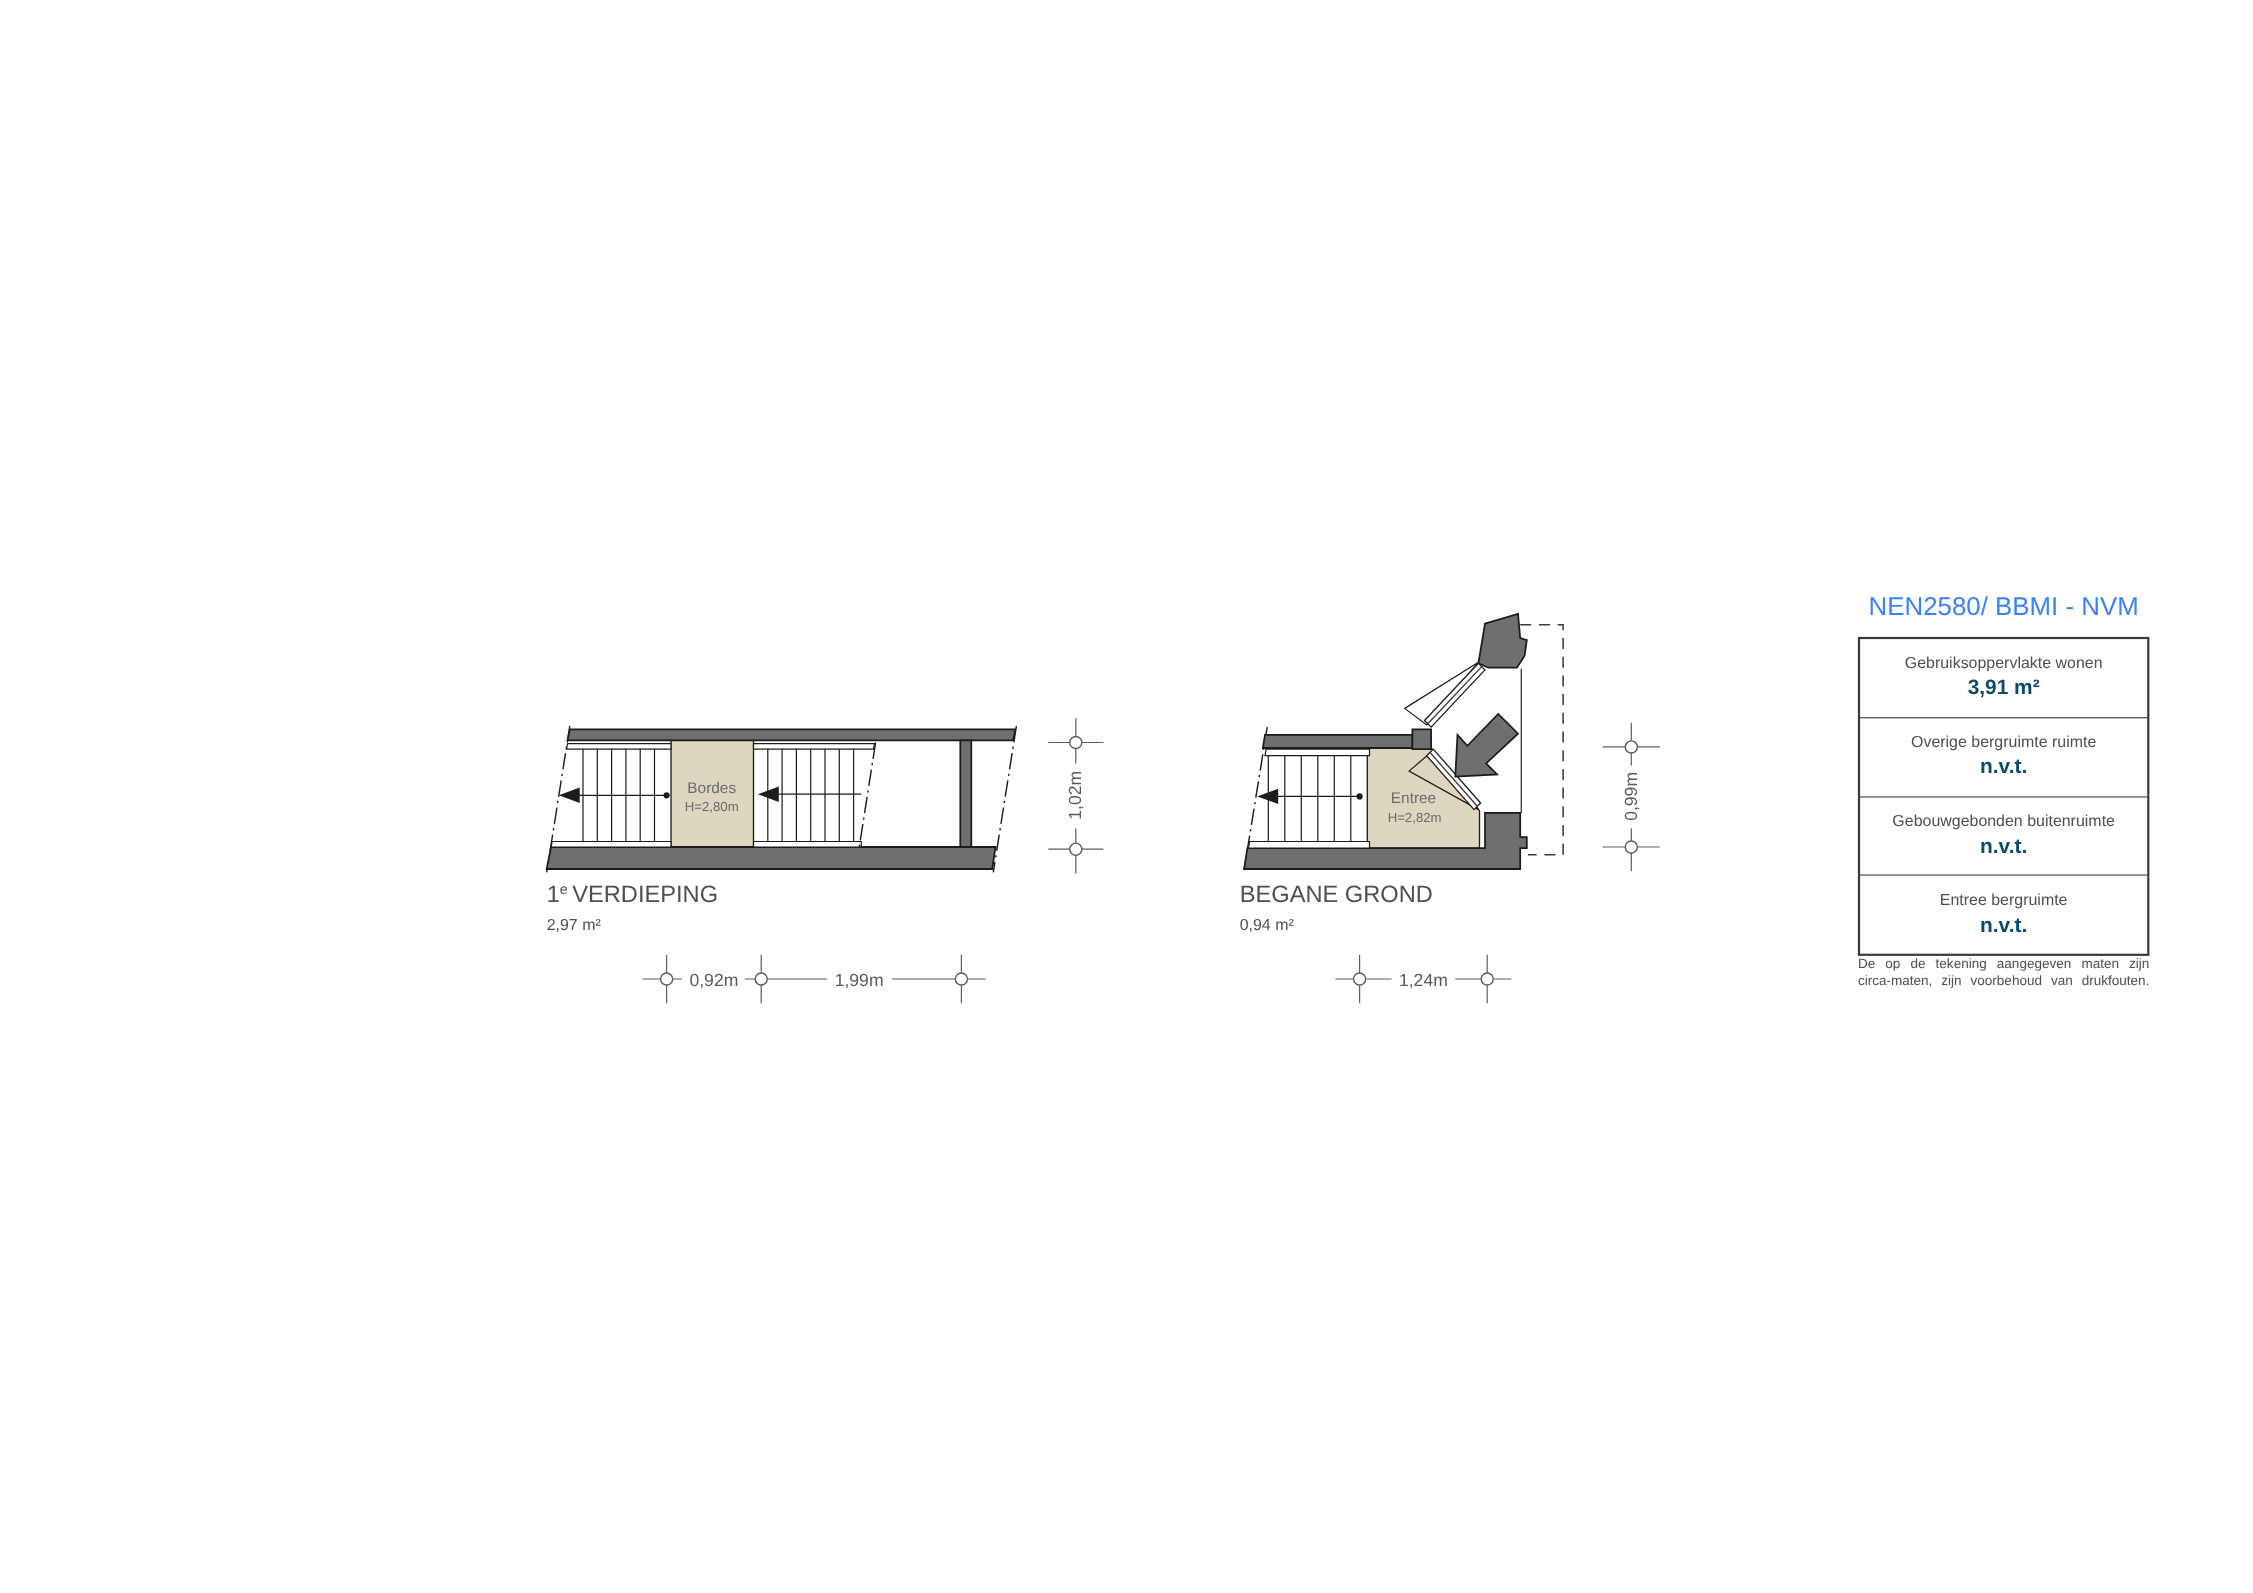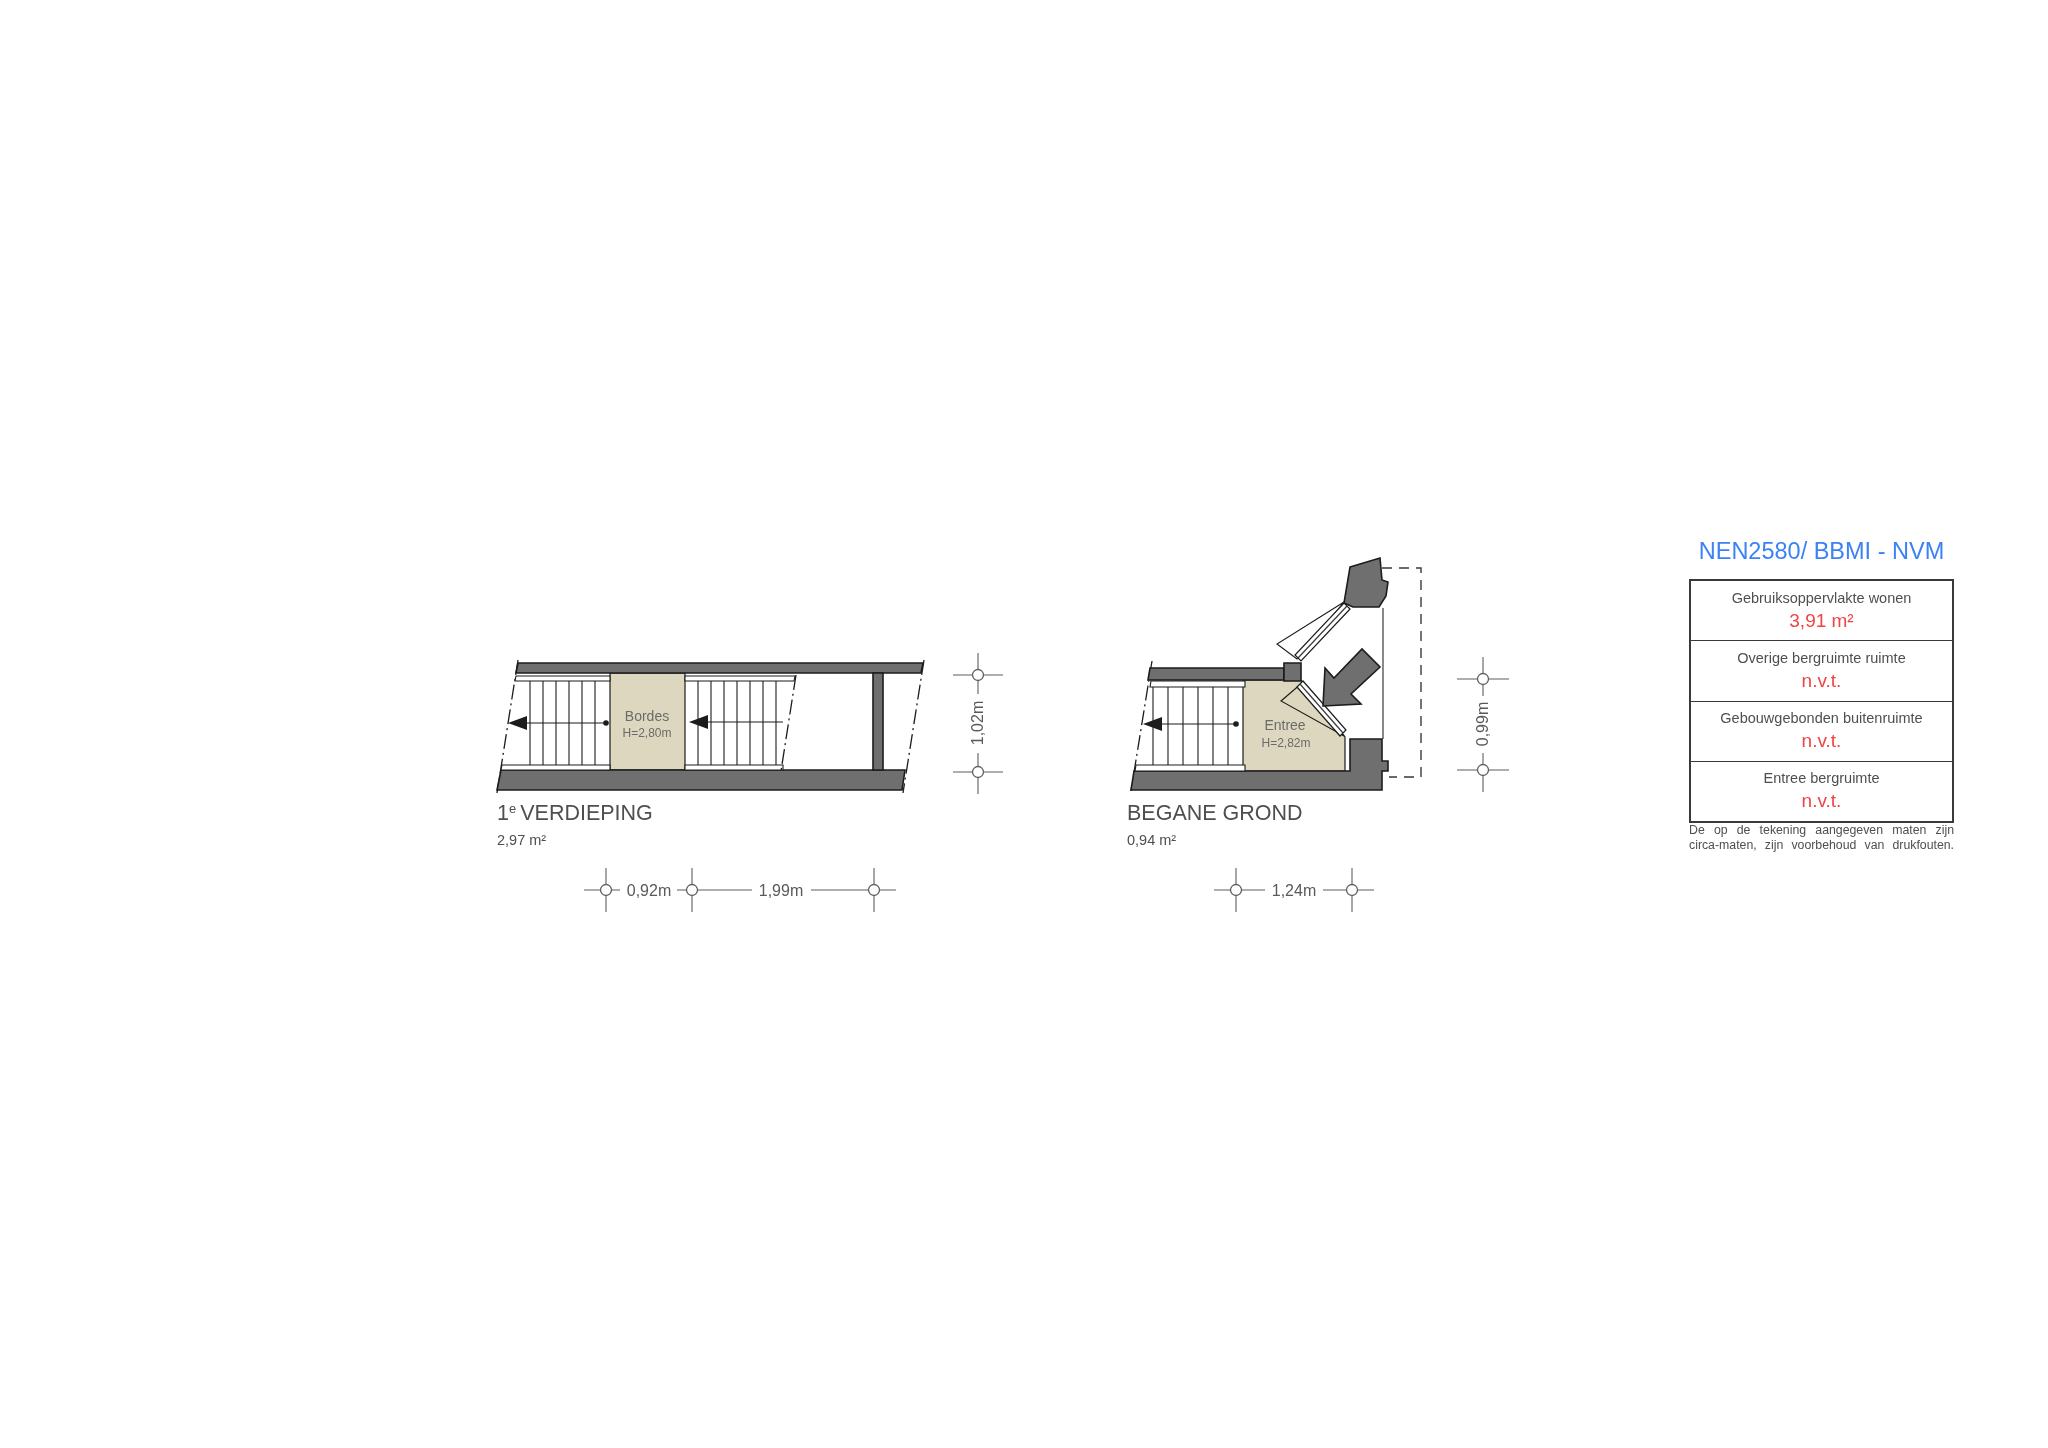--- a/index.html
+++ b/index.html
@@ -31,27 +31,27 @@
   text{font-family:"Liberation Sans", sans-serif;}
   .t-title{font-size:21.5px;fill:#4f4f4f;}
   .t-sup{font-size:13px;fill:#4f4f4f;}
   .t-area{font-size:14.5px;fill:#4f4f4f;}
   .t-room{font-size:14px;fill:#6b6b6b;}
   .t-room-h{font-size:12px;fill:#6b6b6b;}
 
   
   .legend{position:absolute;left:1689px;top:538px;width:265px;}
   .legend-title{font-size:23.5px;color:#3b82f6;text-align:center;white-space:nowrap;margin-bottom:14px;}
-  .legend-box{border:2px solid #3a3a3a;width:265px;height:244px;box-sizing:border-box;
+  .legend-box{border:2px solid #3a3a3a;width:265px;height:290px;box-sizing:border-box;
               display:flex;flex-direction:column;text-align:right;}
   .legend-row{flex:1;border-top:1.6px solid #3a3a3a;display:flex;flex-direction:column;
               align-items:center;justify-content:center;gap:4px;}
   .legend-row:first-child{border-top:none;}
   .legend-label{font-size:14.5px;color:#4f4f4f;}
-  .legend-value{font-size:19px;color:#ef4444;}
+  .legend-value{font-size:19px;color:#0c4a6e;font-weight:bold;}
   .legend-disclaimer{font-size:12.3px;color:#4f4f4f;line-height:1.18;}
   .legend-disclaimer div{text-align:justify;text-align-last:justify;}
 </style>
 </head>
 <body>
 
 <div class="canvas">
 
 <svg width="2048" height="1448" viewBox="0 0 2048 1448">
 

